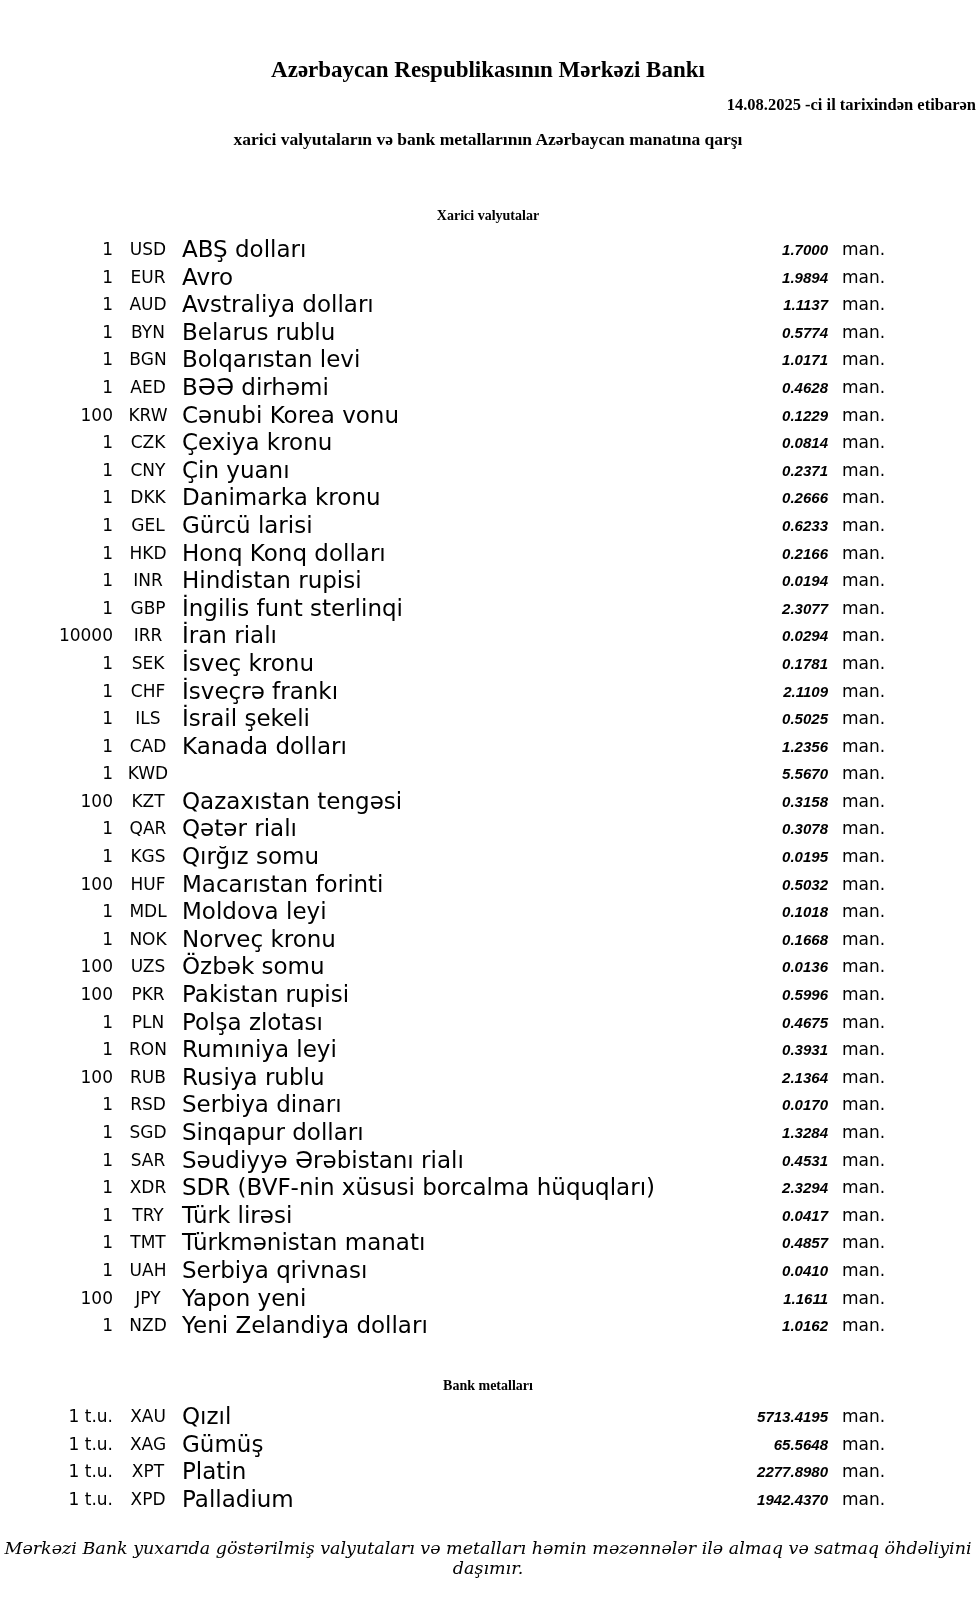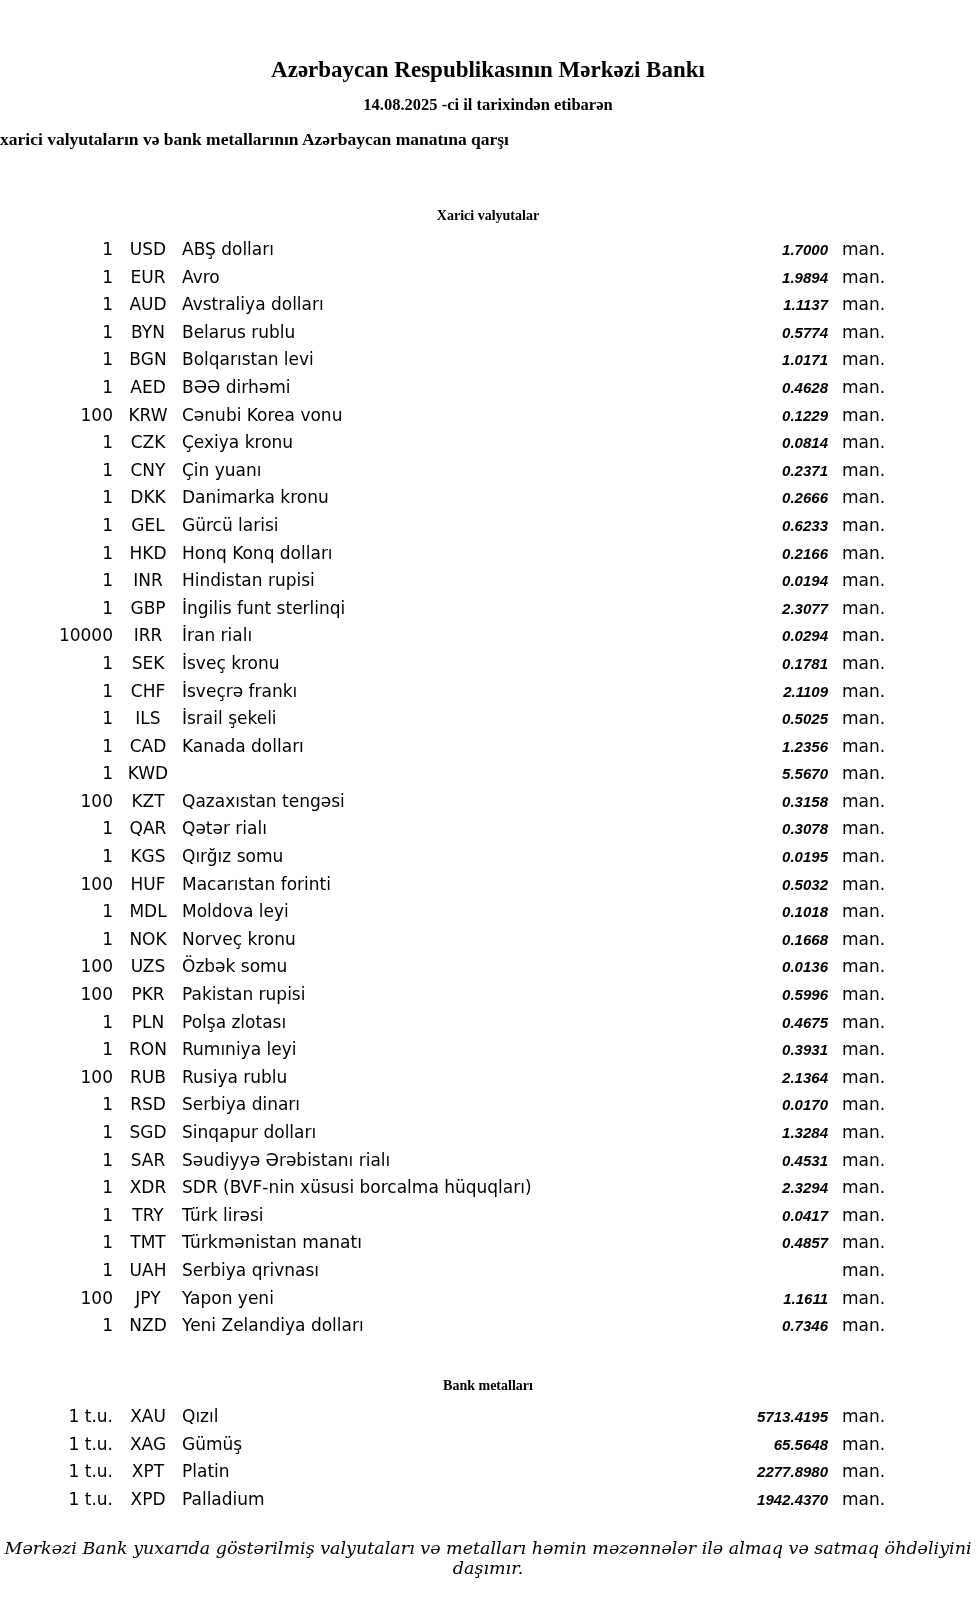--- a/index.html
+++ b/index.html
@@ -13,26 +13,27 @@
     overflow: hidden;
   }
   .doc-title {
     position: absolute; top: 55px; left: 0; width: 100%;
     text-align: center;
     font-family: "Liberation Serif", serif;
     font-weight: bold; font-size: 23px; line-height: 30px;
   }
   .doc-date {
     position: absolute; top: 93px; left: 0; width: 100%;
-    text-align: center;
+    text-align: right;
     font-family: "Liberation Serif", serif;
     font-weight: bold; font-size: 16.5px; line-height: 24px;
   }
   .doc-subtitle {
     position: absolute; top: 127px; left: 0; width: 100%;
+    text-align: center;
     font-family: "Liberation Serif", serif;
     font-weight: bold; font-size: 17.5px; line-height: 24px;
   }
   .section-title {
     position: absolute; left: 0; width: 100%;
     text-align: center;
     font-family: "Liberation Serif", serif;
     font-weight: bold; font-size: 14px; line-height: 24px;
   }
   .section-title.currencies { top: 204px; }
@@ -51,21 +52,21 @@
   .qty {
     left: 0; width: 113px; text-align: right;
     font-family: "DejaVu Sans", sans-serif; font-size: 17px;
   }
   .code {
     left: 114px; width: 68px; text-align: center;
     font-family: "DejaVu Sans", sans-serif; font-size: 17px;
   }
   .cname {
     left: 182px; width: 440px; text-align: left;
-    font-family: "DejaVu Sans", sans-serif; font-size: 17px;
+    font-family: "DejaVu Sans", sans-serif; font-size: 23px;
   }
   .rate {
     left: 560px; width: 268px; text-align: right;
     font-family: Liberation Sans, sans-serif;
     font-weight: bold; font-style: italic; font-size: 15px;
   }
   .unit {
     left: 842px; text-align: left;
     font-family: "DejaVu Sans", sans-serif; font-size: 17px;
   }
@@ -344,34 +345,35 @@
       <span class="qty">1</span>
       <span class="code">TMT</span>
       <span class="cname">Türkmənistan manatı</span>
       <span class="rate">0.4857</span>
       <span class="unit">man.</span>
     </div>
       <div class="row">
       <span class="qty">1</span>
       <span class="code">UAH</span>
       <span class="cname">Serbiya qrivnası</span>
+      <span class="rate">0.0410</span>
       <span class="unit">man.</span>
     </div>
       <div class="row">
       <span class="qty">100</span>
       <span class="code">JPY</span>
       <span class="cname">Yapon yeni</span>
       <span class="rate">1.1611</span>
       <span class="unit">man.</span>
     </div>
       <div class="row">
       <span class="qty">1</span>
       <span class="code">NZD</span>
       <span class="cname">Yeni Zelandiya dolları</span>
-      <span class="rate">0.7346</span>
+      <span class="rate">1.0162</span>
       <span class="unit">man.</span>
     </div>
     </div>
 
   <div class="section-title metals">Bank metalları</div>
 
   <div class="rate-table metals">
 
   <div class="row">
       <span class="qty">1 t.u.</span>

